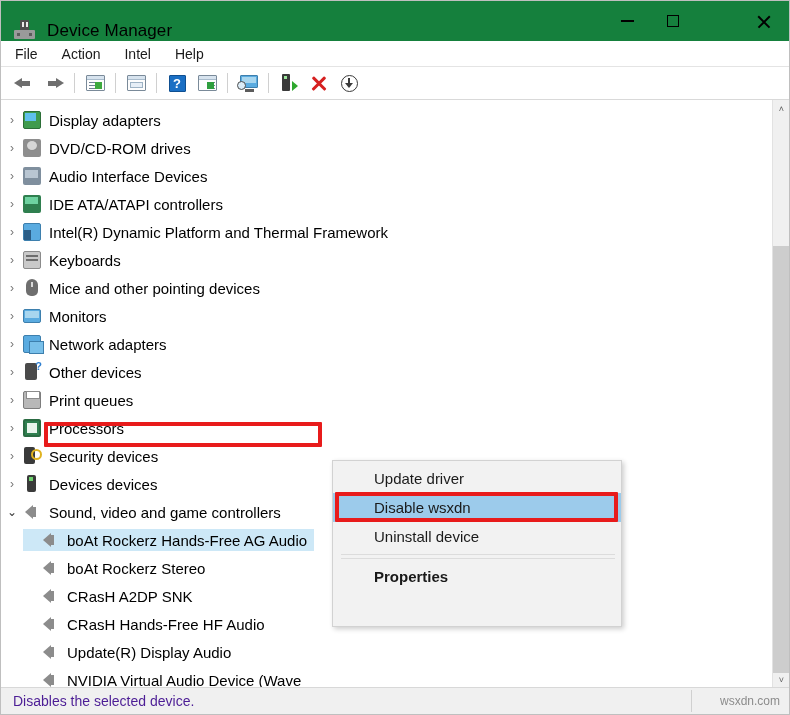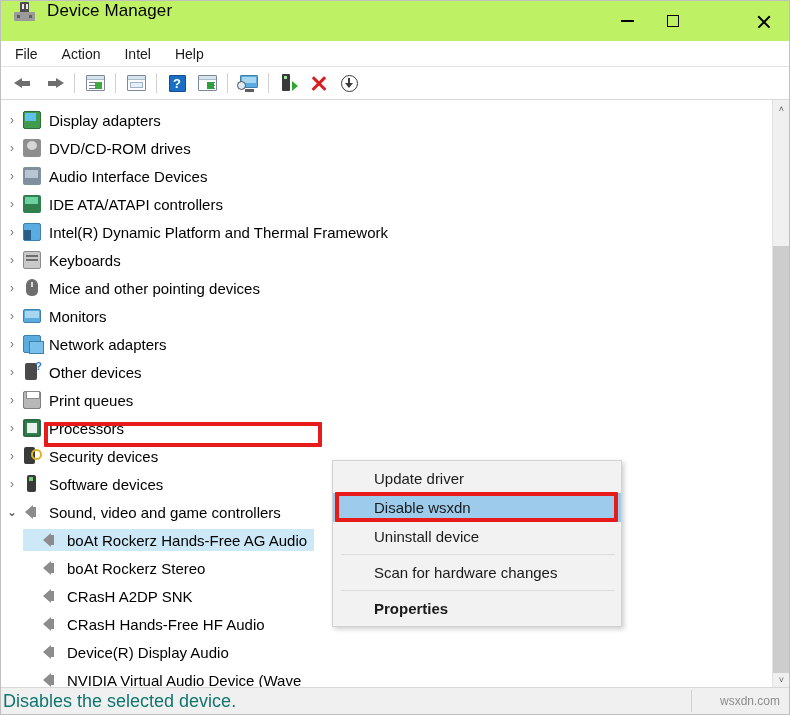--- a/index.html
+++ b/index.html
@@ -15,22 +15,22 @@
     width: 790px; height: 715px;
     background: #ffffff;
     border: 1px solid #bfbfbf;
     overflow: hidden;
   }
 
   
   #titlebar {
     position: absolute; left: 0; top: 0;
     width: 788px; height: 40px;
-    background: #bef264;
-    display: flex; align-items: flex-start;
+    background: #15803d;
+    display: flex; align-items: flex-end;
   }
   #title-icon {
     margin-left: 12px; width: 22px; height: 22px;
     position: relative; flex: none;
   }
   #title-icon .plug-body {
     position: absolute; left: 7px; top: 1px;
     width: 9px; height: 11px;
     background: #4d4d4d; border-radius: 1px;
   }
@@ -312,21 +312,21 @@
 
   
   #statusbar {
     position: absolute; left: 0; bottom: 0;
     width: 788px; height: 27px;
     background: #f0f0f0;
     border-top: 1px solid #d8d8d8;
     display: flex; align-items: center;
   }
   #status-text {
-    font-size: 18px; color: #0f766e; margin-left: 2px;
+    font-size: 14px; color: #4c1d95; margin-left: 12px;
   }
   #status-sep {
     position: absolute; left: 690px; top: 2px; bottom: 2px;
     width: 1px; background: #d0d0d0;
   }
   #watermark {
     position: absolute; right: 9px; top: 50%; transform: translateY(-50%);
     font-size: 12px; color: #8c8c8c;
     font-family: "Liberation Sans", sans-serif;
   }
@@ -522,21 +522,21 @@
             </div>
             <span class="label">Security devices</span>
           </div>
         </div>
         <div class="row">
           <div class="chev">›</div>
           <div class="label-wrap">
             <div class="devicon">
               <div class="ic-software"></div>
             </div>
-            <span class="label">Software devices</span>
+            <span class="label">Devices devices</span>
           </div>
         </div>
         <div class="row">
           <div class="chev expanded">⌄</div>
           <div class="label-wrap">
             <div class="devicon">
               <div class="ic-sound"></div>
               <div class="ic-sound-box"></div>
             </div>
             <span class="label">Sound, video and game controllers</span>
@@ -582,21 +582,21 @@
             <span class="label">CRasH Hands-Free HF Audio</span>
           </div>
         </div>
         <div class="row">
           <div class="chev"></div>
           <div class="label-wrap child-indent">
             <div class="devicon">
               <div class="ic-sound"></div>
               <div class="ic-sound-box"></div>
             </div>
-            <span class="label">Device(R) Display Audio</span>
+            <span class="label">Update(R) Display Audio</span>
           </div>
         </div>
         <div class="row">
           <div class="chev"></div>
           <div class="label-wrap child-indent">
             <div class="devicon">
               <div class="ic-sound"></div>
               <div class="ic-sound-box"></div>
             </div>
             <span class="label">NVIDIA Virtual Audio Device (Wave</span>
@@ -609,21 +609,20 @@
       <div id="sb-thumb"></div>
       <div class="sb-arrow" id="sb-down">˅</div>
     </div>
   </div>
 
   <div id="ctxmenu">
       <div class="ctx-item">Update driver</div>
       <div class="ctx-item highlighted">Disable wsxdn</div>
       <div class="ctx-item">Uninstall device</div>
       <div class="ctx-sep"></div>
-      <div class="ctx-item">Scan for hardware changes</div>
       <div class="ctx-sep"></div>
       <div class="ctx-item bold">Properties</div>
     </div>
 
   <div class="redbox" id="redbox-sound"></div>
   <div class="redbox" id="redbox-disable"></div>
 
   <div id="statusbar">
     <div id="status-text">Disables the selected device.</div>
     <div id="status-sep"></div>

